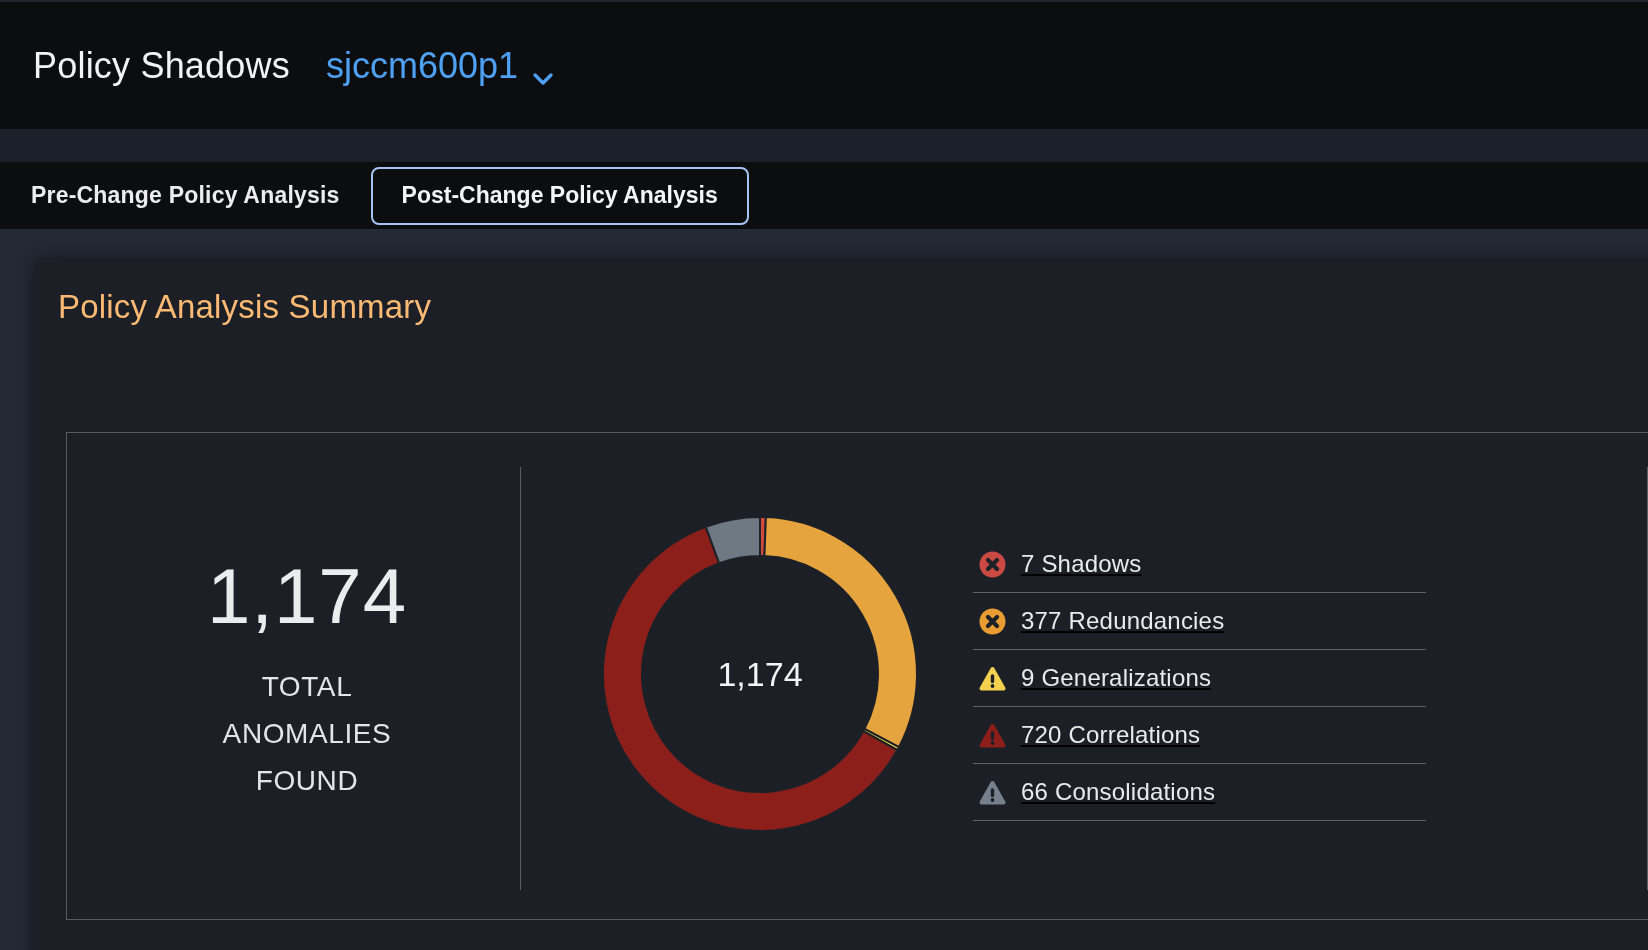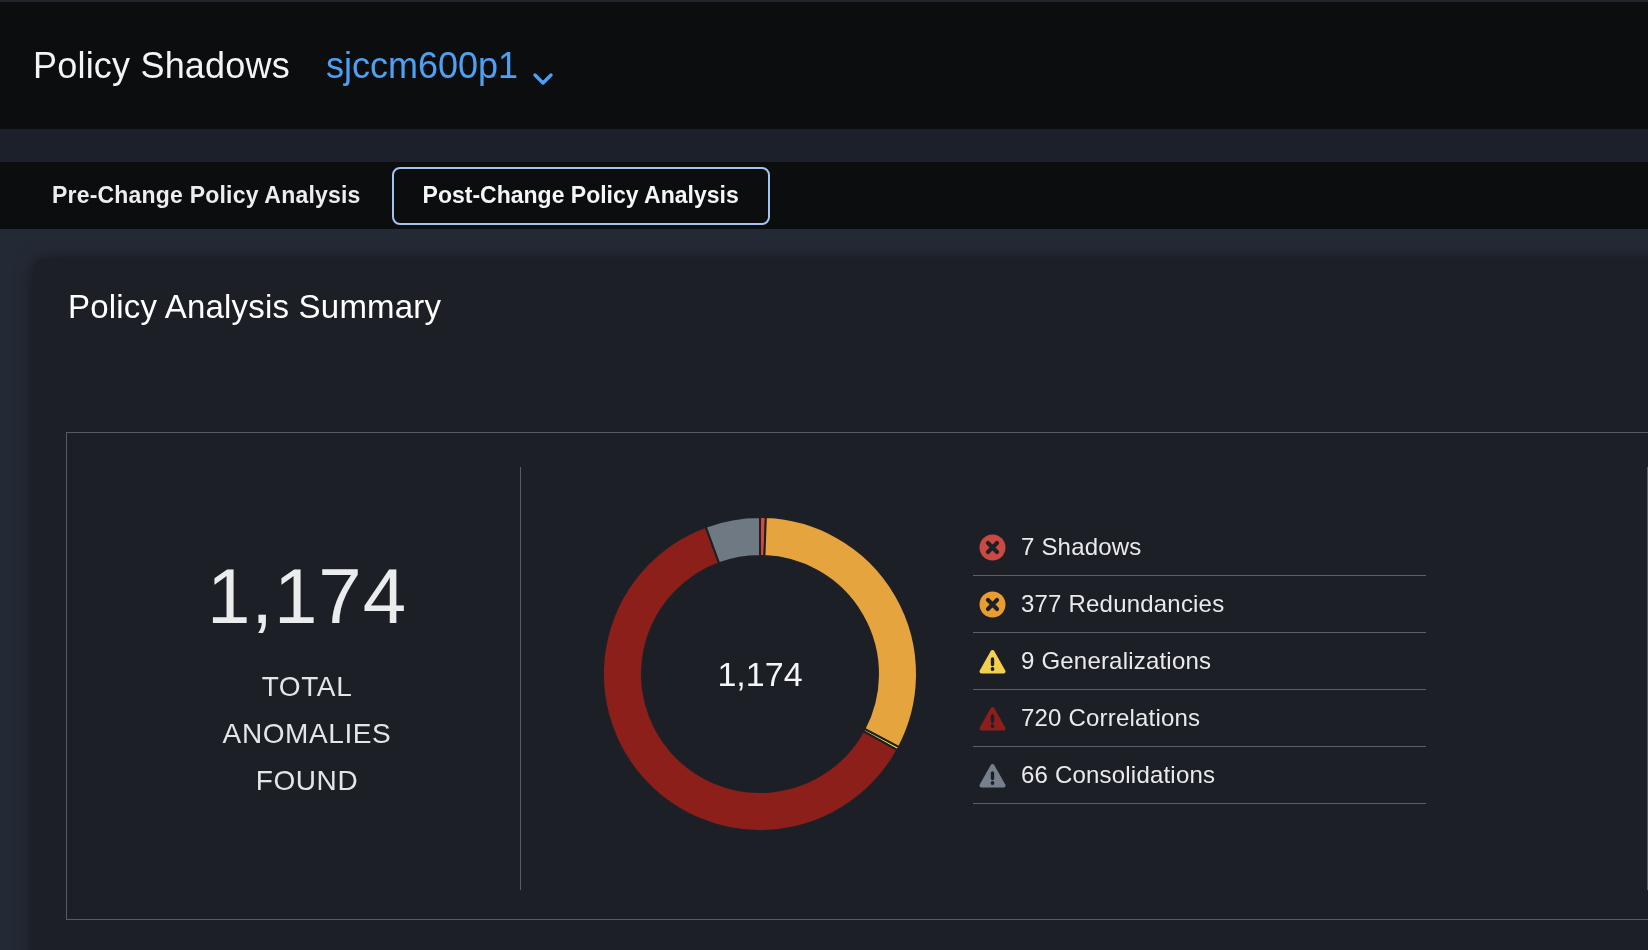--- a/index.html
+++ b/index.html
@@ -9,51 +9,51 @@
   
   .top-line { height:2px; background:#20242c; }
   .header { height:127px; background:#0c0d0f; display:flex; align-items:center; padding-left:33px; }
   .app-title { font-size:36px; color:#f3f4f6; letter-spacing:0.2px; }
   .device-selector { display:flex; align-items:flex-end; margin-left:36px; cursor:pointer; }
   .device-name { font-size:36px; color:#4da0f2; }
   .chevron { margin-left:14px; margin-top:8px; }
 
   
   .strip { height:33px; background:#1b202a; }
-  .tabbar { height:67px; background:#0c0d0f; display:flex; align-items:center; padding-left:52px; }
+  .tabbar { height:67px; background:#0c0d0f; display:flex; align-items:center; padding-left:31px; }
   .tab { font-size:23px; font-weight:700; color:#ededee; white-space:nowrap; cursor:pointer; }
   .tab.pre { letter-spacing:0.2px; }
   .tab.post { margin-left:31px; height:58px; display:flex; align-items:center; padding:0 29px;
               border:2px solid #a5c3f1; border-radius:8px; background:#0c0d0f; color:#f5f6f7; }
 
   
   .page { position:relative; height:721px; background:#242a35; }
   .card { position:absolute; left:34px; top:29px; width:1640px; height:720px;
           background:#1c2026; border-radius:10px; box-shadow:0 2px 18px rgba(0,0,0,0.55); }
-  .card-heading { position:absolute; left:34px; top:30px; font-size:33px; color:#ffffff; letter-spacing:0.2px; }
+  .card-heading { position:absolute; left:24px; top:30px; font-size:33px; color:#fdba74; letter-spacing:0.2px; }
 
   
   .panel { position:absolute; left:32px; top:174px; width:1600px; height:488px;
            border:1px solid #585c62; }
   .vdivider { position:absolute; top:34px; height:423px; width:1px; background:#5a5e64; }
   .vd1 { left:453px; } .vd2 { left:1580px; }
 
   .stat-block { position:absolute; left:0; top:0; width:480px; height:100%; text-align:center; }
   .stat-number { position:absolute; left:0; top:118px; width:100%;
                  font-size:78px; font-weight:300; color:#eaecee; letter-spacing:1px; }
   .stat-label { position:absolute; left:0; top:230px; width:100%;
                 font-size:28px; line-height:47px; color:#e3e5e8; letter-spacing:0.6px; }
 
   .donut-wrap { position:absolute; left:528px; top:76px; width:330px; height:330px; }
   .donut-wrap svg { position:absolute; left:0; top:0; }
   .donut-center { position:absolute; left:0; top:0; width:100%; height:100%;
                   display:flex; align-items:center; justify-content:center;
                   font-size:34px; color:#f4f5f7; pointer-events:none; }
 
-  .legend { position:absolute; left:906px; top:86px; width:453px; }
+  .legend { position:absolute; left:906px; top:103px; width:453px;text-decoration:underline; }
   .legend-row { height:57px; display:flex; align-items:center; padding-left:6px;
                 border-bottom:1px solid #5c6066; cursor:pointer; }
   .legend-icon { width:27px; height:27px; flex:0 0 27px; }
   .legend-text { margin-left:15px; font-size:24px; color:#e9eaec; letter-spacing:0.2px; }
 </style>
 </head>
 <body>
 
 <div class="top-line"></div>
 

